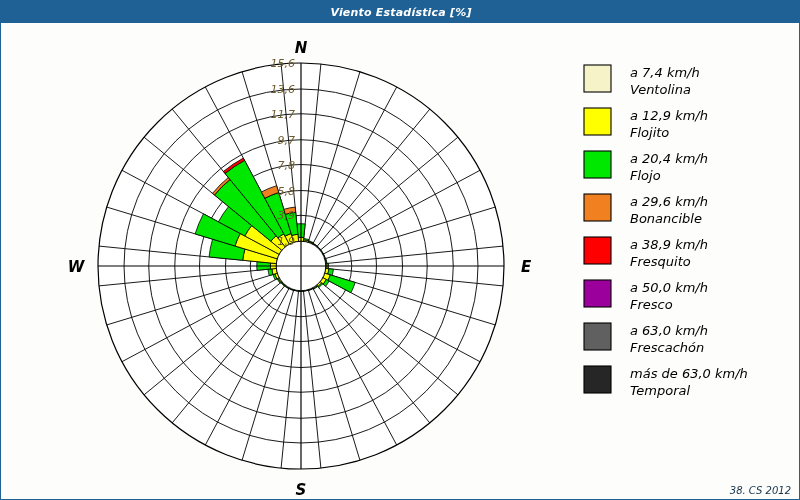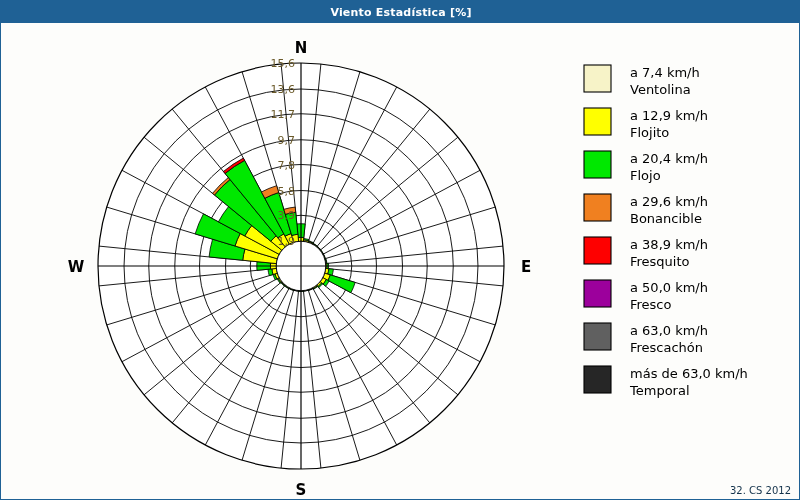--- a/index.html
+++ b/index.html
@@ -6,20 +6,21 @@
   body{
     width:800px;height:500px;overflow:hidden;
     background:#ffffff;
     font-family:"DejaVu Sans", sans-serif;
   }
   #app{
     position:relative;width:800px;height:500px;
     box-sizing:border-box;
     border:1px solid #1f6195;
     background:#fdfdfb;
+    font-style:italic;
   }
   #titlebar{
     position:absolute;left:0;top:0;width:800px;height:22px;
     background:#1f6195;
     color:#ffffff;
     font-size:11px;font-weight:bold;
     display:flex;align-items:center;justify-content:center;
     letter-spacing:.2px;
   }
   #canvasWrap{
@@ -215,15 +216,15 @@
           <rect x="583" y="300" width="27" height="27" fill="#606060" stroke="#000000" stroke-width="1.1"></rect>
           <text x="629" y="312" class="legend-label">a 63,0 km/h</text>
           <text x="629" y="329" class="legend-label">Frescachón</text>
           <rect x="583" y="343" width="27" height="27" fill="#262626" stroke="#000000" stroke-width="1.1"></rect>
           <text x="629" y="355" class="legend-label">más de 63,0 km/h</text>
           <text x="629" y="372" class="legend-label">Temporal</text>
         </g>
     </svg>
   </div>
 
-  <div id="footer">32. CS 2012</div>
+  <div id="footer">38. CS 2012</div>
 
 </div>
 
 </body></html>

